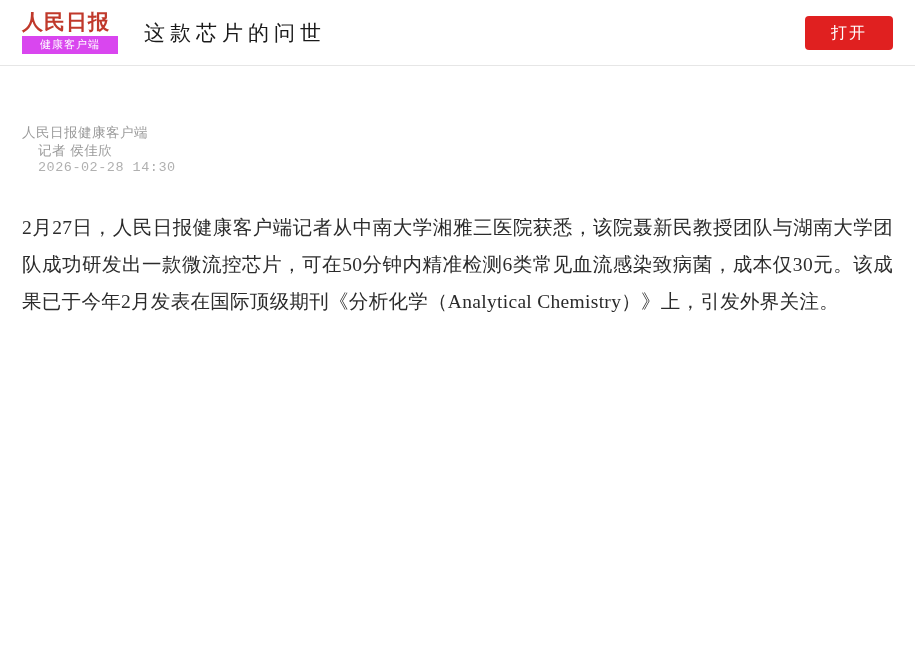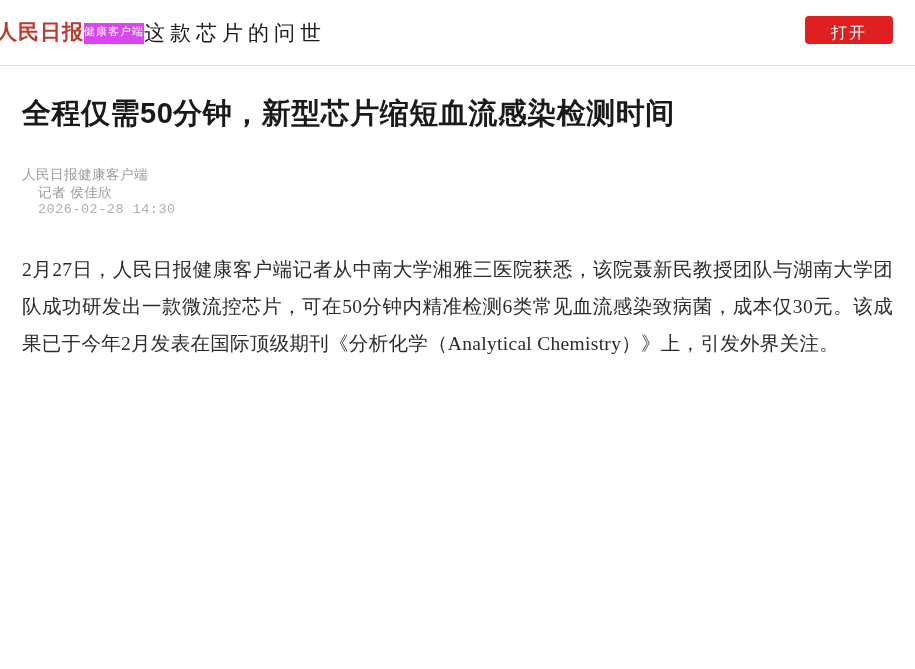--- a/index.html
+++ b/index.html
@@ -20,21 +20,21 @@
     position: relative;
     height: 66px;
     border-bottom: 1px solid #e6e6e6;
     display: flex;
     align-items: center;
     padding: 0 22px;
     box-sizing: border-box;
   }
   .logo-block {
     display: flex;
-    flex-direction: row;
+    flex-direction: column;
     justify-content: center;
     width: 96px;
     flex: none;
   }
   .logo-mark {
     font-family: "Liberation Serif", serif;
     font-weight: bold;
     font-size: 21px;
     line-height: 23px;
     color: #c0392b;
@@ -64,21 +64,21 @@
     position: absolute;
     right: 22px;
     top: 16px;
     background: #e02020;
     color: #ffffff;
     font-size: 16px;
     letter-spacing: 2px;
     border: none;
     border-radius: 4px;
     width: 88px;
-    height: 28px;
+    height: 34px;
     line-height: 34px;
     text-align: center;
     cursor: pointer;
     padding: 0;
   }
 
   
   .article {
     padding: 26px 22px 0 22px;
     box-sizing: border-box;
@@ -126,21 +126,20 @@
 <div class="header">
   <div class="logo-block">
     <div class="logo-mark">人民日报</div>
     <div class="logo-sub">健康客户端</div>
   </div>
   <div class="brand-slogan">这款芯片的问世</div>
   <button class="open-button">打开</button>
 </div>
 
 <div class="article">
-  <h1 class="article-title">全程仅需50分钟，新型芯片缩短血流感染检测时间</h1>
 
   <div class="meta">
     <span>人民日报健康客户端</span>
     <span>记者 侯佳欣</span>
     <span class="meta-date">2026-02-28 14:30</span>
   </div>
 
   <div class="body-text">
     <p>2月27日，人民日报健康客户端记者从中南大学湘雅三医院获悉，该院聂新民教授团队与湖南大学团队成功研发出一款微流控芯片，可在50分钟内精准检测6类常见血流感染致病菌，成本仅30元。该成果已于今年2月发表在国际顶级期刊《分析化学（Analytical Chemistry）》上，引发外界关注。</p>
   </div>

